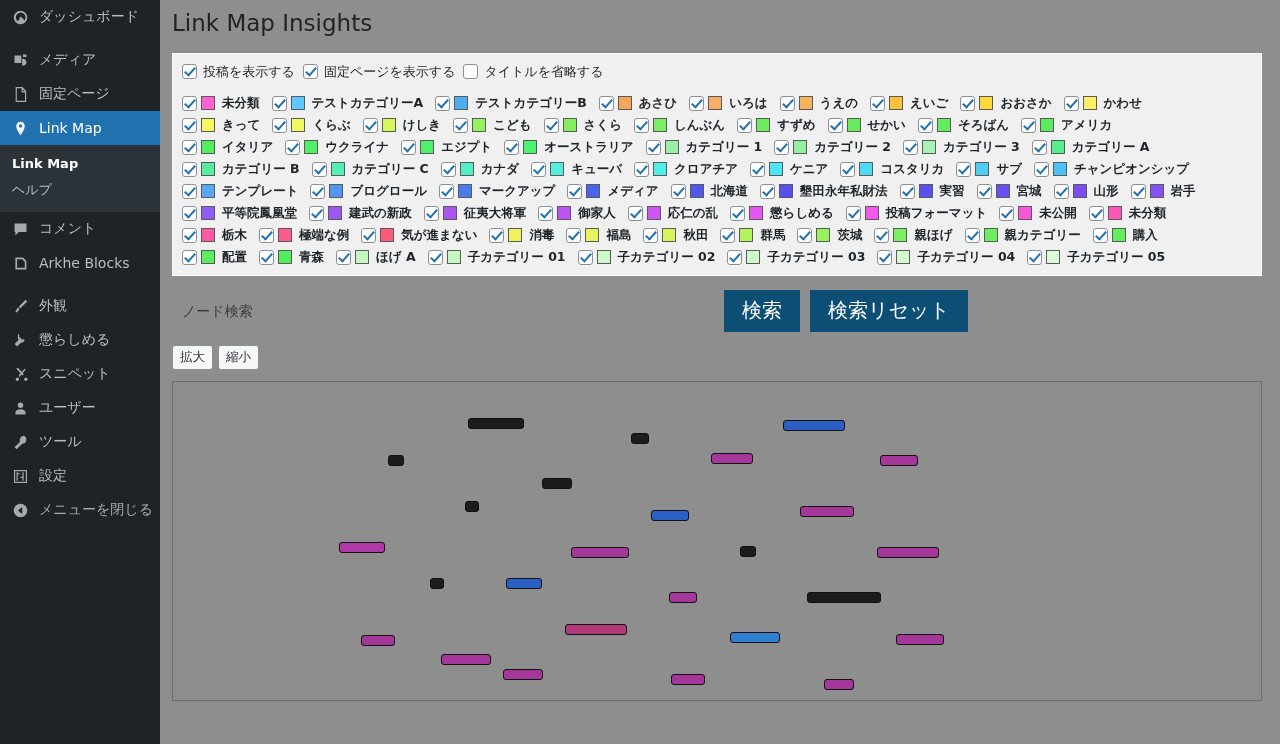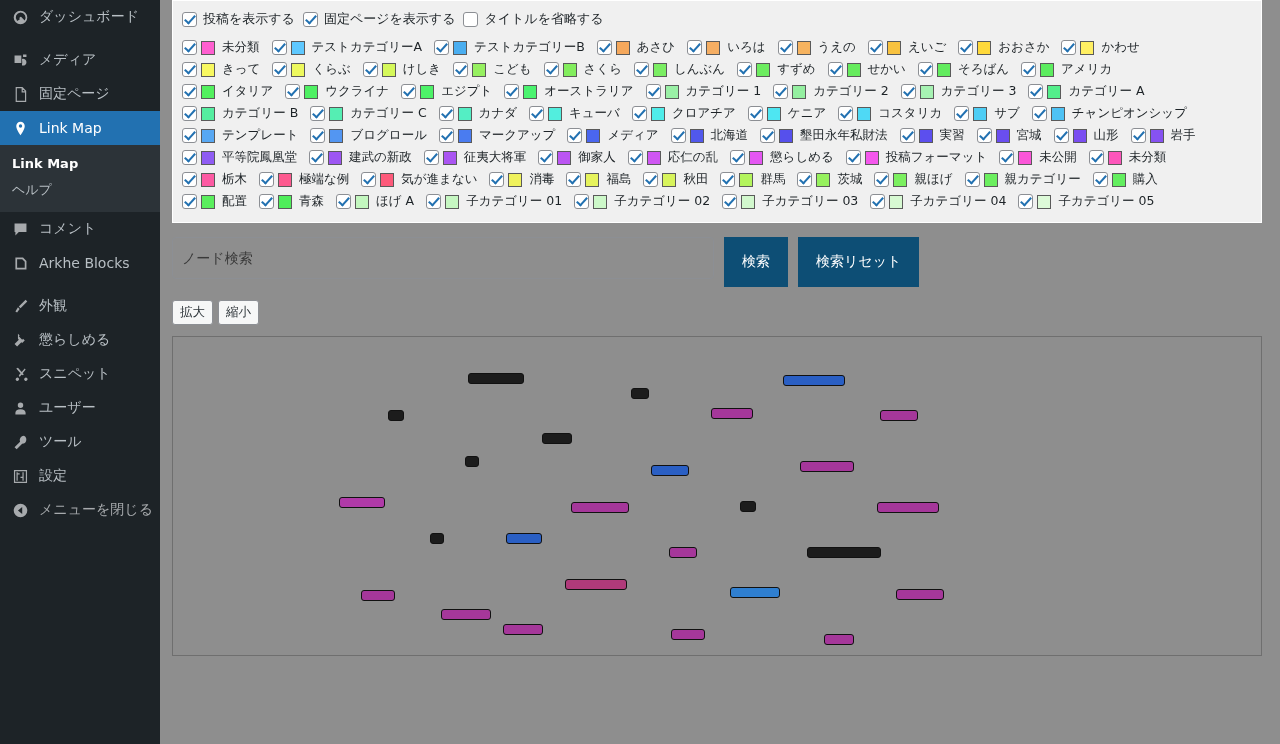--- a/index.html
+++ b/index.html
@@ -106,25 +106,26 @@
     color: #2c3338;
     font-size: 13px;
     padding: 3px 9px 4px 9px;
     cursor: pointer;
     line-height: 1.5;
     font-family: inherit;
   }
 
   #cat-rows { display: flex; flex-direction: column; gap: 2px; }
   .cat-row {
-    display: flex; align-items: flex-start;
+    display: flex; align-items: flex-end;
     flex-wrap: nowrap;
     font-size: 12.5px;
     color: #1d2327;
     height: 20px;
+    font-weight: bold;
   }
   .cat-item { display: flex; align-items: center; white-space: nowrap; margin-right: 12px; }
   .cat-item:last-child { margin-right: 0; }
   .swatch {
     width: 14px; height: 14px;
     border: 1px solid #5a5a5a;
     margin-left: 4px;
     flex: 0 0 14px;
   }
   .cat-label { margin-left: 7px; }
@@ -160,23 +161,23 @@
     font-size: 14px;
     padding: 0 9px;
     color: #1d2327;
     font-family: inherit;
   }
   #search-input::placeholder { color: #3a3a3a; opacity: 1; }
   .bluebtn {
     background: #0d4e75;
     color: #fff;
     border: none;
-    font-size: 14px;
+    font-size: 20px;
     padding: 0 18px;
-    height: 50px;
+    height: 42px;
     cursor: pointer;
     font-family: inherit;
   }
 
   #zoom-row { display: flex; gap: 5px; margin-bottom: 11px; }
   .zoombtn {
     background: #f6f7f7;
     border: 1px solid #8c8f94;
     border-radius: 3px;
     font-size: 12.5px;
@@ -315,20 +316,21 @@
           <svg viewBox="0 0 20 20" width="17" height="17" fill="currentColor">
             <path d="M10 2a8 8 0 100 16 8 8 0 000-16zm2 4v8L7 10z"></path>
           </svg>
         </span>
         <span class="lbl">メニューを閉じる</span>
       </div>
     </nav>
 
   <div id="main">
 
+    <h1 id="page-title">Link Map Insights</h1>
 
     <section id="filter-panel">
       <div class="toprow" id="toggle-row">
           <span class="cbwrap">
             <span class="cb checked"></span>
             <span class="cbl">投稿を表示する</span>
           </span>
           <span class="cbwrap">
             <span class="cb checked"></span>
             <span class="cbl">固定ページを表示する</span>

